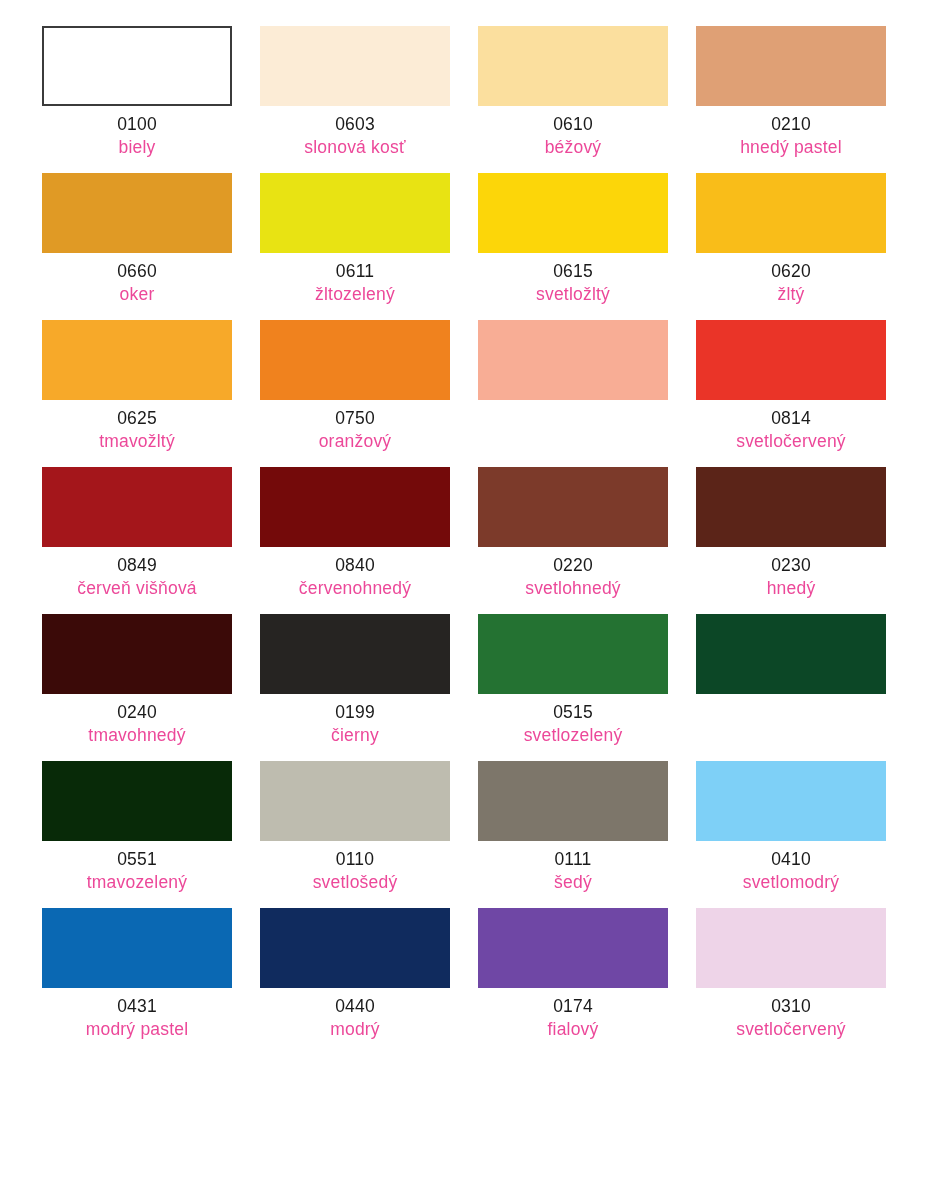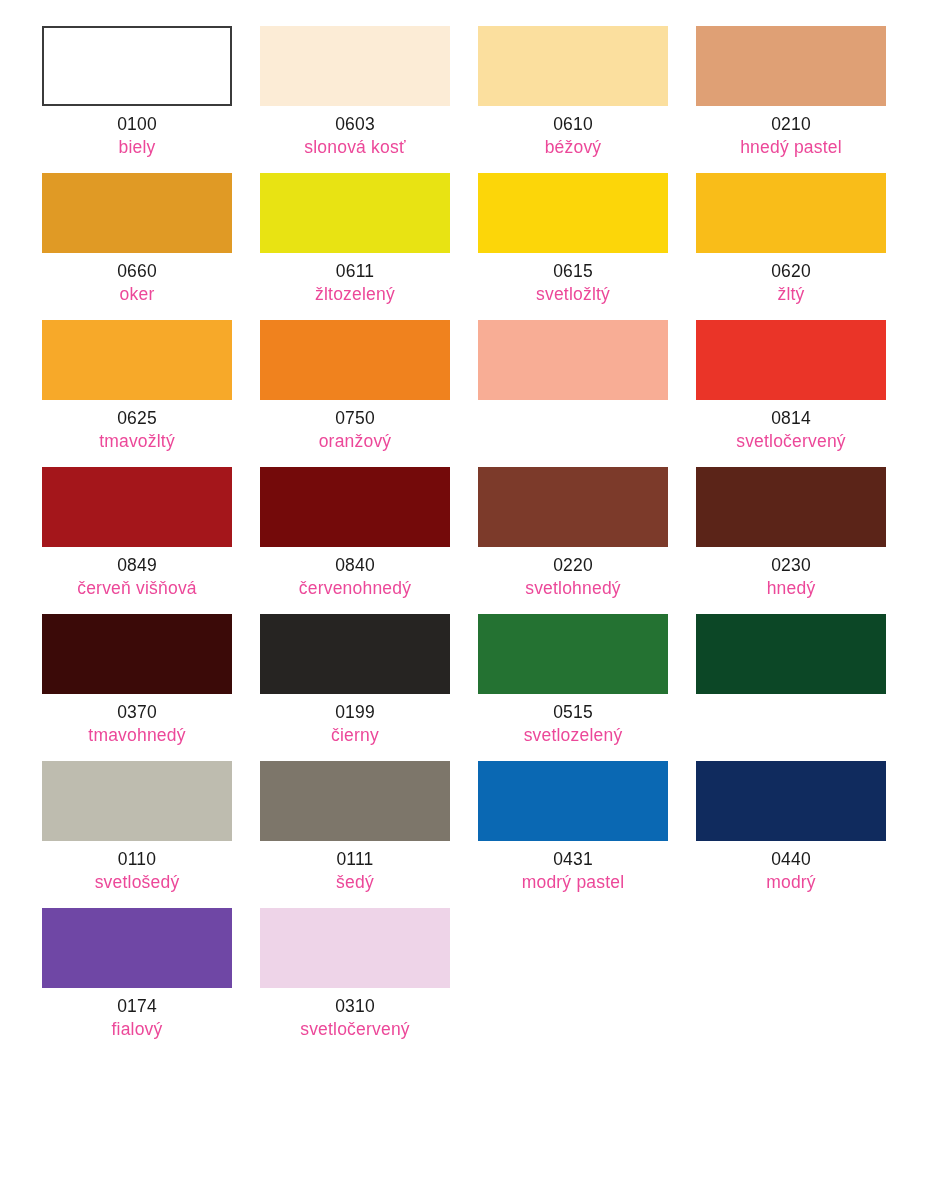--- a/index.html
+++ b/index.html
@@ -171,21 +171,21 @@
       <div class="cell">
         <div class="swatch" style="background-color: rgb(91, 36, 24);"></div>
         <div class="caption">
           <span class="code">0230</span>
           <span class="cname">hnedý</span>
         </div>
       </div>
       <div class="cell">
         <div class="swatch" style="background-color: rgb(59, 10, 8);"></div>
         <div class="caption">
-          <span class="code">0370</span>
+          <span class="code">0240</span>
           <span class="cname">tmavohnedý</span>
         </div>
       </div>
       <div class="cell">
         <div class="swatch" style="background-color: rgb(38, 36, 34);"></div>
         <div class="caption">
           <span class="code">0199</span>
           <span class="cname">čierny</span>
         </div>
       </div>
@@ -193,31 +193,45 @@
         <div class="swatch" style="background-color: rgb(36, 114, 50);"></div>
         <div class="caption">
           <span class="code">0515</span>
           <span class="cname">svetlozelený</span>
         </div>
       </div>
       <div class="cell">
         <div class="swatch" style="background-color: rgb(12, 71, 38);"></div>
       </div>
       <div class="cell">
+        <div class="swatch" style="background-color: rgb(8, 42, 8);"></div>
+        <div class="caption">
+          <span class="code">0551</span>
+          <span class="cname">tmavozelený</span>
+        </div>
+      </div>
+      <div class="cell">
         <div class="swatch" style="background-color: rgb(190, 188, 175);"></div>
         <div class="caption">
           <span class="code">0110</span>
           <span class="cname">svetlošedý</span>
         </div>
       </div>
       <div class="cell">
         <div class="swatch" style="background-color: rgb(125, 118, 106);"></div>
         <div class="caption">
           <span class="code">0111</span>
           <span class="cname">šedý</span>
+        </div>
+      </div>
+      <div class="cell">
+        <div class="swatch" style="background-color: rgb(126, 208, 247);"></div>
+        <div class="caption">
+          <span class="code">0410</span>
+          <span class="cname">svetlomodrý</span>
         </div>
       </div>
       <div class="cell">
         <div class="swatch" style="background-color: rgb(10, 104, 179);"></div>
         <div class="caption">
           <span class="code">0431</span>
           <span class="cname">modrý pastel</span>
         </div>
       </div>
       <div class="cell">

